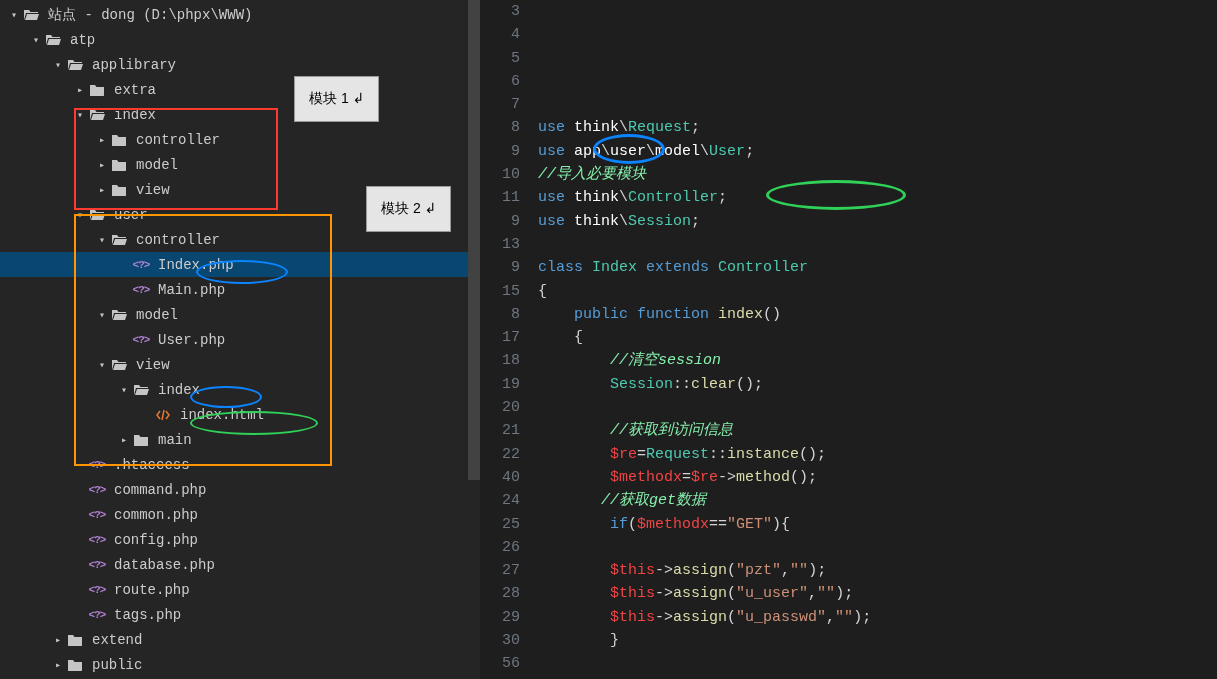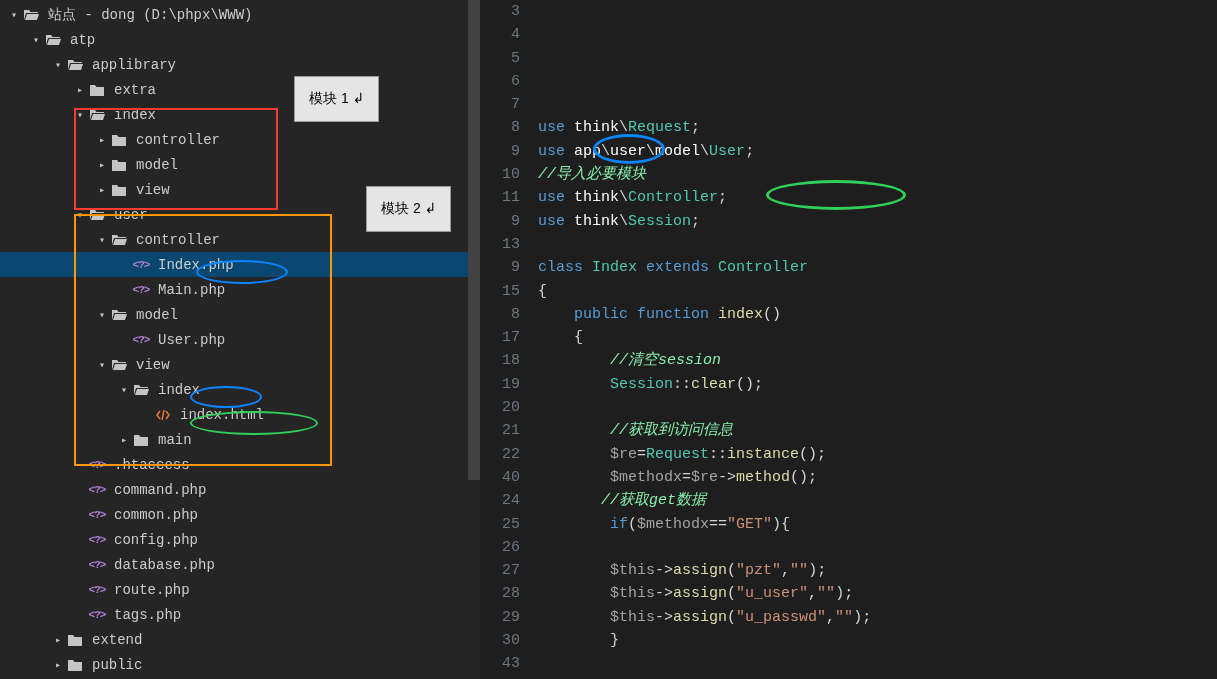--- a/index.html
+++ b/index.html
@@ -91,21 +91,21 @@
   position:absolute; background:#e5e5e5; color:#000;
   padding:13px 14px; font-size:14px; border:1px solid #999;
   font-family: "SimSun","Microsoft YaHei",sans-serif;
   pointer-events:none;
   margin-left:48px;
 }
 
 .kw { color:#569cd6; }
 .cls { color:#4ec9b0; }
 .fn  { color:#dcdcaa; }
-.var { color:#a3a3a3; }
+.var { color:#ef4444; }
 .str { color:#ce9178; }
 .cmt { color:#86efac; font-style:italic; }
 .pun { color:#d4d4d4; }
 .op  { color:#d4d4d4; }
 .nm  { color:#ffffff; }
 
 .scrollbar-v {
   position:absolute; right:0; top:0; bottom:0; width:12px;
   background:transparent;
 }
@@ -392,20 +392,20 @@
       <div>21</div>
       <div>22</div>
       <div>40</div>
       <div>24</div>
       <div>25</div>
       <div>26</div>
       <div>27</div>
       <div>28</div>
       <div>29</div>
       <div>30</div>
-      <div>43</div>
+      <div>56</div>
     </div>
   <div class="code" id="code">
     
     
     
   <div><span class="kw">use </span><span class="nm">think</span><span class="pun">\</span><span class="cls">Request</span><span class="pun">;</span></div><div><span class="kw">use </span><span class="nm">app</span><span class="pun">\</span><span class="nm">user</span><span class="pun">\</span><span class="nm">model</span><span class="pun">\</span><span class="cls">User</span><span class="pun">;</span></div><div><span class="cmt">//导入必要模块</span></div><div><span class="kw">use </span><span class="nm">think</span><span class="pun">\</span><span class="cls">Controller</span><span class="pun">;</span></div><div><span class="kw">use </span><span class="nm">think</span><span class="pun">\</span><span class="cls">Session</span><span class="pun">;</span></div><div>&nbsp;</div><div><span class="kw">class </span><span class="cls">Index</span><span class="kw"> extends </span><span class="cls">Controller</span></div><div><span class="pun">{</span></div><div><span>    </span><span class="kw">public </span><span class="kw">function </span><span class="fn">index</span><span class="pun">()</span></div><div><span class="pun">    {</span></div><div><span>        </span><span class="cmt">//清空session</span></div><div><span>        </span><span class="cls">Session</span><span class="pun">::</span><span class="fn">clear</span><span class="pun">();</span></div><div>&nbsp;</div><div><span>        </span><span class="cmt">//获取到访问信息</span></div><div><span>        </span><span class="var">$re</span><span class="op">=</span><span class="cls">Request</span><span class="pun">::</span><span class="fn">instance</span><span class="pun">();</span></div><div><span>        </span><span class="var">$methodx</span><span class="op">=</span><span class="var">$re</span><span class="op">-&gt;</span><span class="fn">method</span><span class="pun">();</span></div><div><span>       </span><span class="cmt">//获取get数据</span></div><div><span>        </span><span class="kw">if</span><span class="pun">(</span><span class="var">$methodx</span><span class="op">==</span><span class="str">"GET"</span><span class="pun">){</span></div><div>&nbsp;</div><div><span>        </span><span class="var">$this</span><span class="op">-&gt;</span><span class="fn">assign</span><span class="pun">(</span><span class="str">"pzt"</span><span class="pun">,</span><span class="str">""</span><span class="pun">);</span></div><div><span>        </span><span class="var">$this</span><span class="op">-&gt;</span><span class="fn">assign</span><span class="pun">(</span><span class="str">"u_user"</span><span class="pun">,</span><span class="str">""</span><span class="pun">);</span></div><div><span>        </span><span class="var">$this</span><span class="op">-&gt;</span><span class="fn">assign</span><span class="pun">(</span><span class="str">"u_passwd"</span><span class="pun">,</span><span class="str">""</span><span class="pun">);</span></div><div><span class="pun">        }</span></div><div>&nbsp;</div><div><span>        </span><span class="kw">else </span><span class="kw">if</span><span class="pun">(</span><span class="var">$methodx</span><span class="op">==</span><span class="str">"POST"</span><span class="pun">){</span></div><div class="anno-ellipse anno-blue" style="left:55px; top:134px; width:72px; height:30px; border-width:3px;"></div><div class="anno-ellipse anno-green" style="left:228px; top:180px; width:140px; height:30px; border-width:3px;"></div></div>
 </div>
 
 </body></html>

